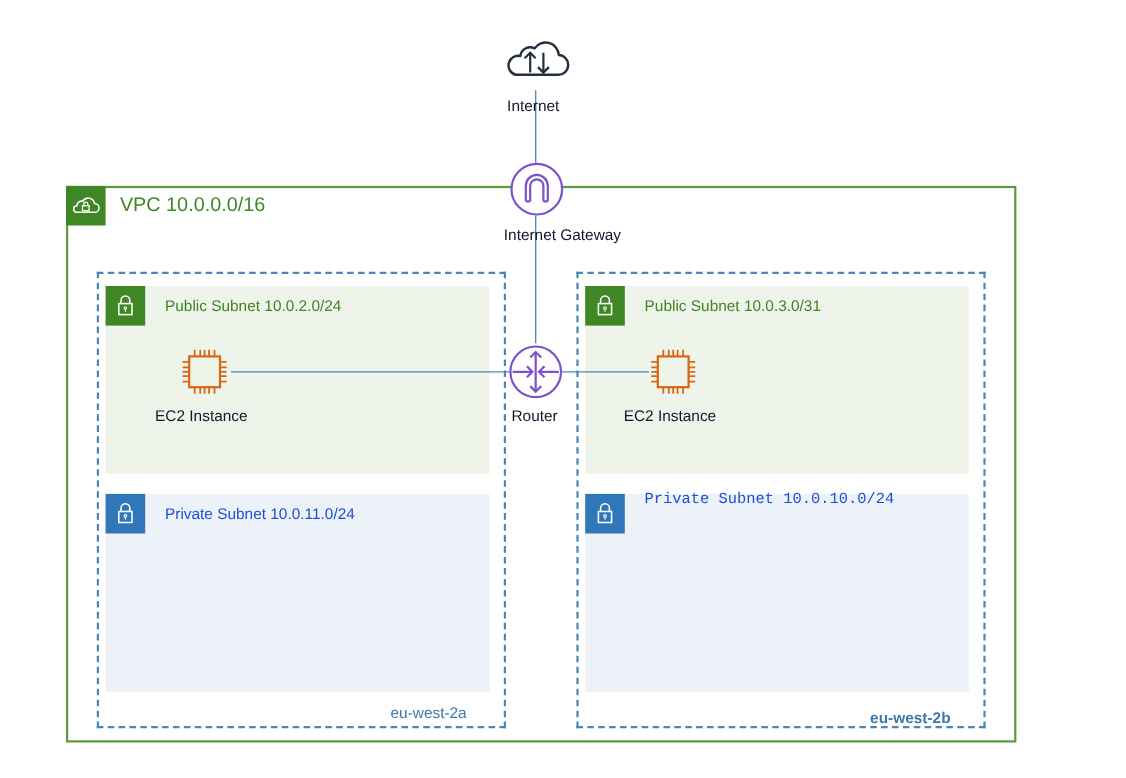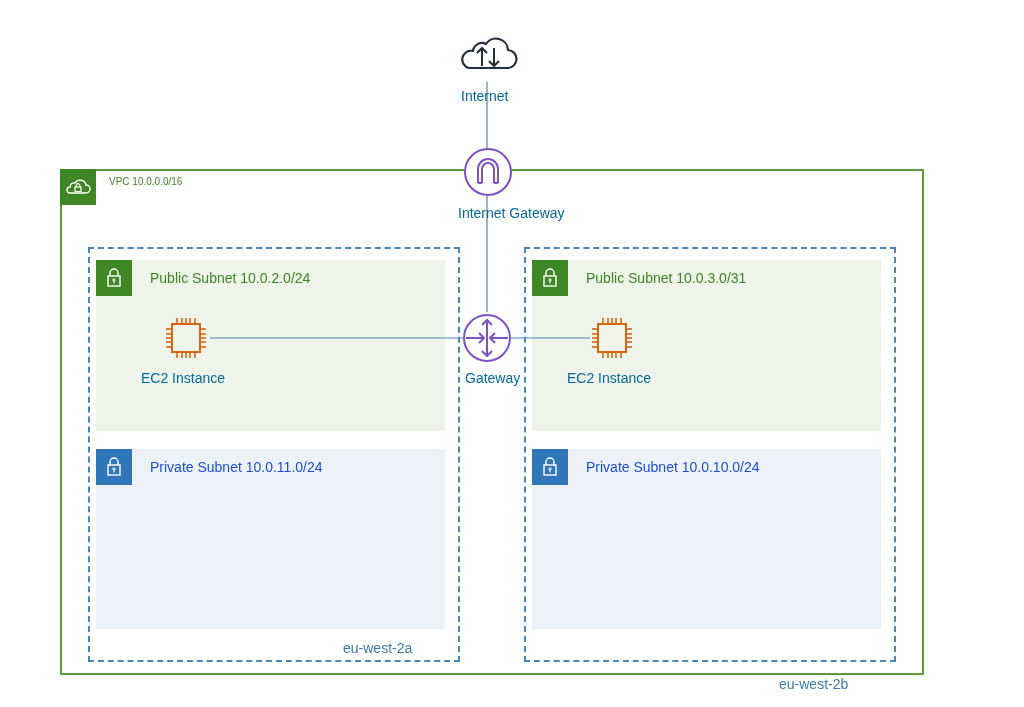--- a/index.html
+++ b/index.html
@@ -1,34 +1,34 @@
 <!DOCTYPE html>
 <html><head>
 <meta charset="utf-8">
 <style>
   html, body { margin: 0; padding: 0; background: #ffffff; }
   body { width: 1024px; height: 707px; position: relative; overflow: hidden;
          font-family: "Liberation Sans", "DejaVu Sans", sans-serif; }
   .abs { position: absolute; }
   .vpc { left: 60px; top: 169px; width: 864px; height: 506px; border: 2px solid #5a9a3c; box-sizing: border-box; }
   .vpc-badge { left: 60px; top: 169px; width: 36px; height: 36px; background: #3f8624; }
-  .vpc-label { left: 109px; top: 176px; font-size: 10px; color: #3f8624; }
+  .vpc-label { left: 109px; top: 176px; font-size: 18px; color: #3f8624; }
   .az { border: 2px dashed #4b86b4; box-sizing: border-box; }
   .az-a { left: 88px; top: 247px; width: 372px; height: 415px; }
   .az-b { left: 524px; top: 247px; width: 372px; height: 415px; }
-  .az-label { font-size: 14px; color: #3b78ab; }
+  .az-label { font-size: 14px; color: #3b78ab; margin-left: 12px; }
   .subnet-pub { background: #eef4ea; }
   .subnet-priv { background: #edf2f8; }
   .badge { width: 36px; height: 36px; }
   .badge-pub { background: #3f8624; }
   .badge-priv { background: #2f77b8; }
   .subnet-label { font-size: 14px; }
   .lbl-pub { color: #3f8624; }
   .lbl-priv { color: #1d4ed8; }
-  .node-label { font-size: 14px; color: #0369a1; text-align: right; white-space: nowrap; }
+  .node-label { font-size: 14px; color: #0f172a; text-align: right; white-space: nowrap; }
   svg.lines { position: absolute; left: 0; top: 0; }
 </style>
 </head>
 <body>
 
 <div class="abs vpc"></div>
 <div class="abs vpc-badge">
   <svg width="36" height="36" viewBox="0 0 36 36">
     <path d="M10 24 h16 a4 4 0 0 0 0-8 a6 6 0 0 0-11-2 a4 4 0 0 0-5 4 a3 3 0 0 0 0 6z" fill="none" stroke="#fff" stroke-width="1.4"></path>
     <rect x="15" y="18" width="6" height="4.5" fill="none" stroke="#fff" stroke-width="1.2"></rect>
@@ -85,21 +85,21 @@
   <svg width="36" height="36" viewBox="0 0 36 36">
     <rect x="12" y="16" width="12" height="10" fill="none" stroke="#fff" stroke-width="1.4"></rect>
     <path d="M14 16 v-3 a4 4 0 0 1 8 0 v3" fill="none" stroke="#fff" stroke-width="1.4"></path>
     <circle cx="18" cy="20" r="1.2" fill="none" stroke="#fff" stroke-width="1"></circle>
     <line x1="18" y1="21.2" x2="18" y2="23.5" stroke="#fff" stroke-width="1"></line>
   </svg>
 </div>
 <div class="abs subnet-label lbl-priv" style="left:150px;top:459px;">Private Subnet 10.0.11.0/24</div>
 
 <div class="abs az az-b"></div>
-<div class="abs az-label" style="left:779px;top:676px;">eu-west-2b</div>
+<div class="abs az-label" style="left:779px;top:644px;font-weight:bold;">eu-west-2b</div>
 
 <div class="abs subnet-pub" style="left:532px;top:260px;width:349px;height:171px;"></div>
 <div class="abs badge badge-pub" style="left:532px;top:260px;">
   <svg width="36" height="36" viewBox="0 0 36 36">
     <rect x="12" y="16" width="12" height="10" fill="none" stroke="#fff" stroke-width="1.4"></rect>
     <path d="M14 16 v-3 a4 4 0 0 1 8 0 v3" fill="none" stroke="#fff" stroke-width="1.4"></path>
     <circle cx="18" cy="20" r="1.2" fill="none" stroke="#fff" stroke-width="1"></circle>
     <line x1="18" y1="21.2" x2="18" y2="23.5" stroke="#fff" stroke-width="1"></line>
   </svg>
 </div>
@@ -136,21 +136,21 @@
 
 <div class="abs subnet-priv" style="left:532px;top:449px;width:349px;height:180px;"></div>
 <div class="abs badge badge-priv" style="left:532px;top:449px;">
   <svg width="36" height="36" viewBox="0 0 36 36">
     <rect x="12" y="16" width="12" height="10" fill="none" stroke="#fff" stroke-width="1.4"></rect>
     <path d="M14 16 v-3 a4 4 0 0 1 8 0 v3" fill="none" stroke="#fff" stroke-width="1.4"></path>
     <circle cx="18" cy="20" r="1.2" fill="none" stroke="#fff" stroke-width="1"></circle>
     <line x1="18" y1="21.2" x2="18" y2="23.5" stroke="#fff" stroke-width="1"></line>
   </svg>
 </div>
-<div class="abs subnet-label lbl-priv" style="left:586px;top:459px;">Private Subnet 10.0.10.0/24</div>
+<div class="abs subnet-label lbl-priv" style="left:586px;top:446px;font-family:Liberation Mono, monospace;">Private Subnet 10.0.10.0/24</div>
 
 <svg class="lines" width="1024" height="707">
   <line x1="487" y1="82" x2="487" y2="148" stroke="#4b86b4" stroke-width="1.2"></line>
   <line x1="487" y1="196" x2="487" y2="312" stroke="#4b86b4" stroke-width="1.2"></line>
   <line x1="210" y1="338" x2="463" y2="338" stroke="#4b86b4" stroke-width="1.2"></line>
   <line x1="511" y1="338" x2="590" y2="338" stroke="#4b86b4" stroke-width="1.2"></line>
 </svg>
 
 <div class="abs" style="left:457px;top:28px;width:62px;height:48px;">
   <svg width="62" height="48" viewBox="0 0 62 48">
@@ -179,13 +179,13 @@
     <circle cx="25" cy="25" r="23" fill="#fff" stroke="#7b52c8" stroke-width="2"></circle>
     <line x1="25" y1="7" x2="25" y2="43" stroke="#7b52c8" stroke-width="2"></line>
     <path d="M20 12 l5-5 l5 5" fill="none" stroke="#7b52c8" stroke-width="2"></path>
     <path d="M20 38 l5 5 l5-5" fill="none" stroke="#7b52c8" stroke-width="2"></path>
     <line x1="4" y1="25" x2="22" y2="25" stroke="#7b52c8" stroke-width="2"></line>
     <path d="M17 20 l5 5 l-5 5" fill="none" stroke="#7b52c8" stroke-width="2"></path>
     <line x1="28" y1="25" x2="46" y2="25" stroke="#7b52c8" stroke-width="2"></line>
     <path d="M33 20 l-5 5 l5 5" fill="none" stroke="#7b52c8" stroke-width="2"></path>
   </svg>
 </div>
-<div class="abs node-label" style="left:465px;top:370px;">Gateway</div>
+<div class="abs node-label" style="left:465px;top:370px;">Router</div>
 
 </body></html>

